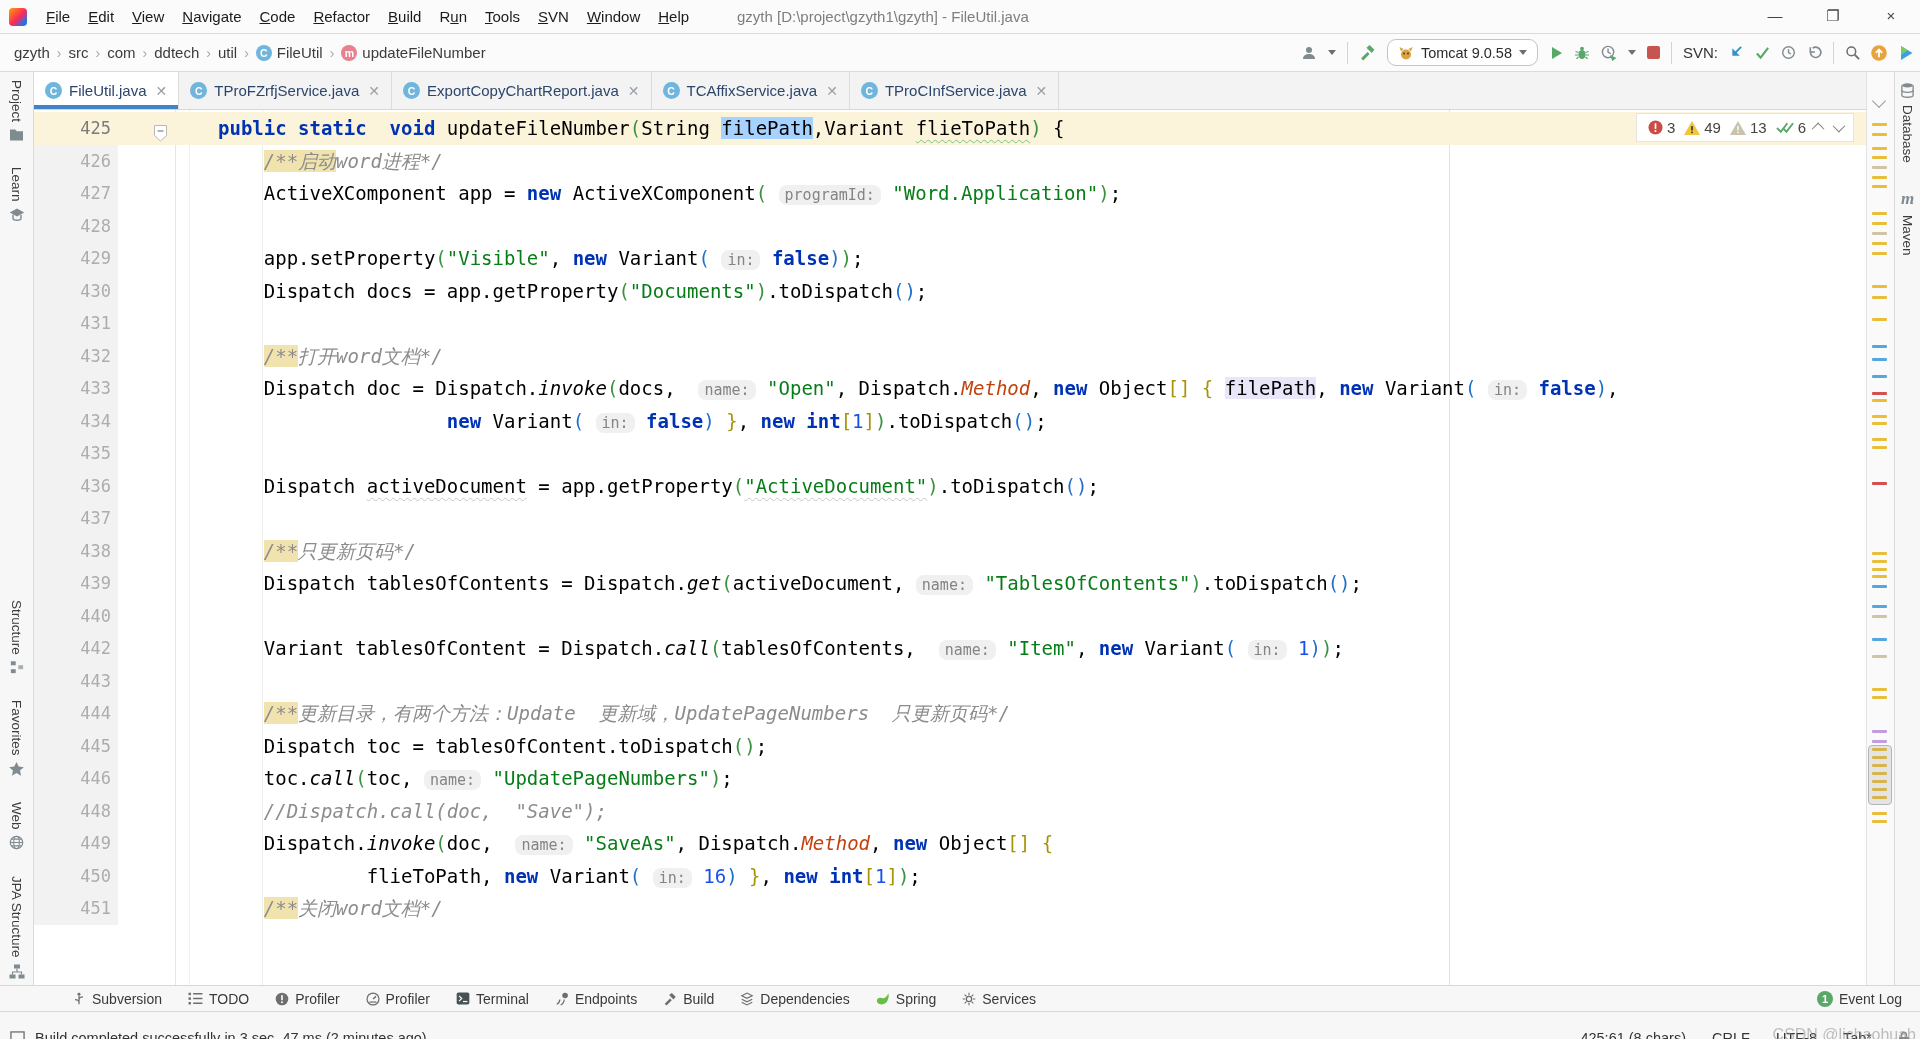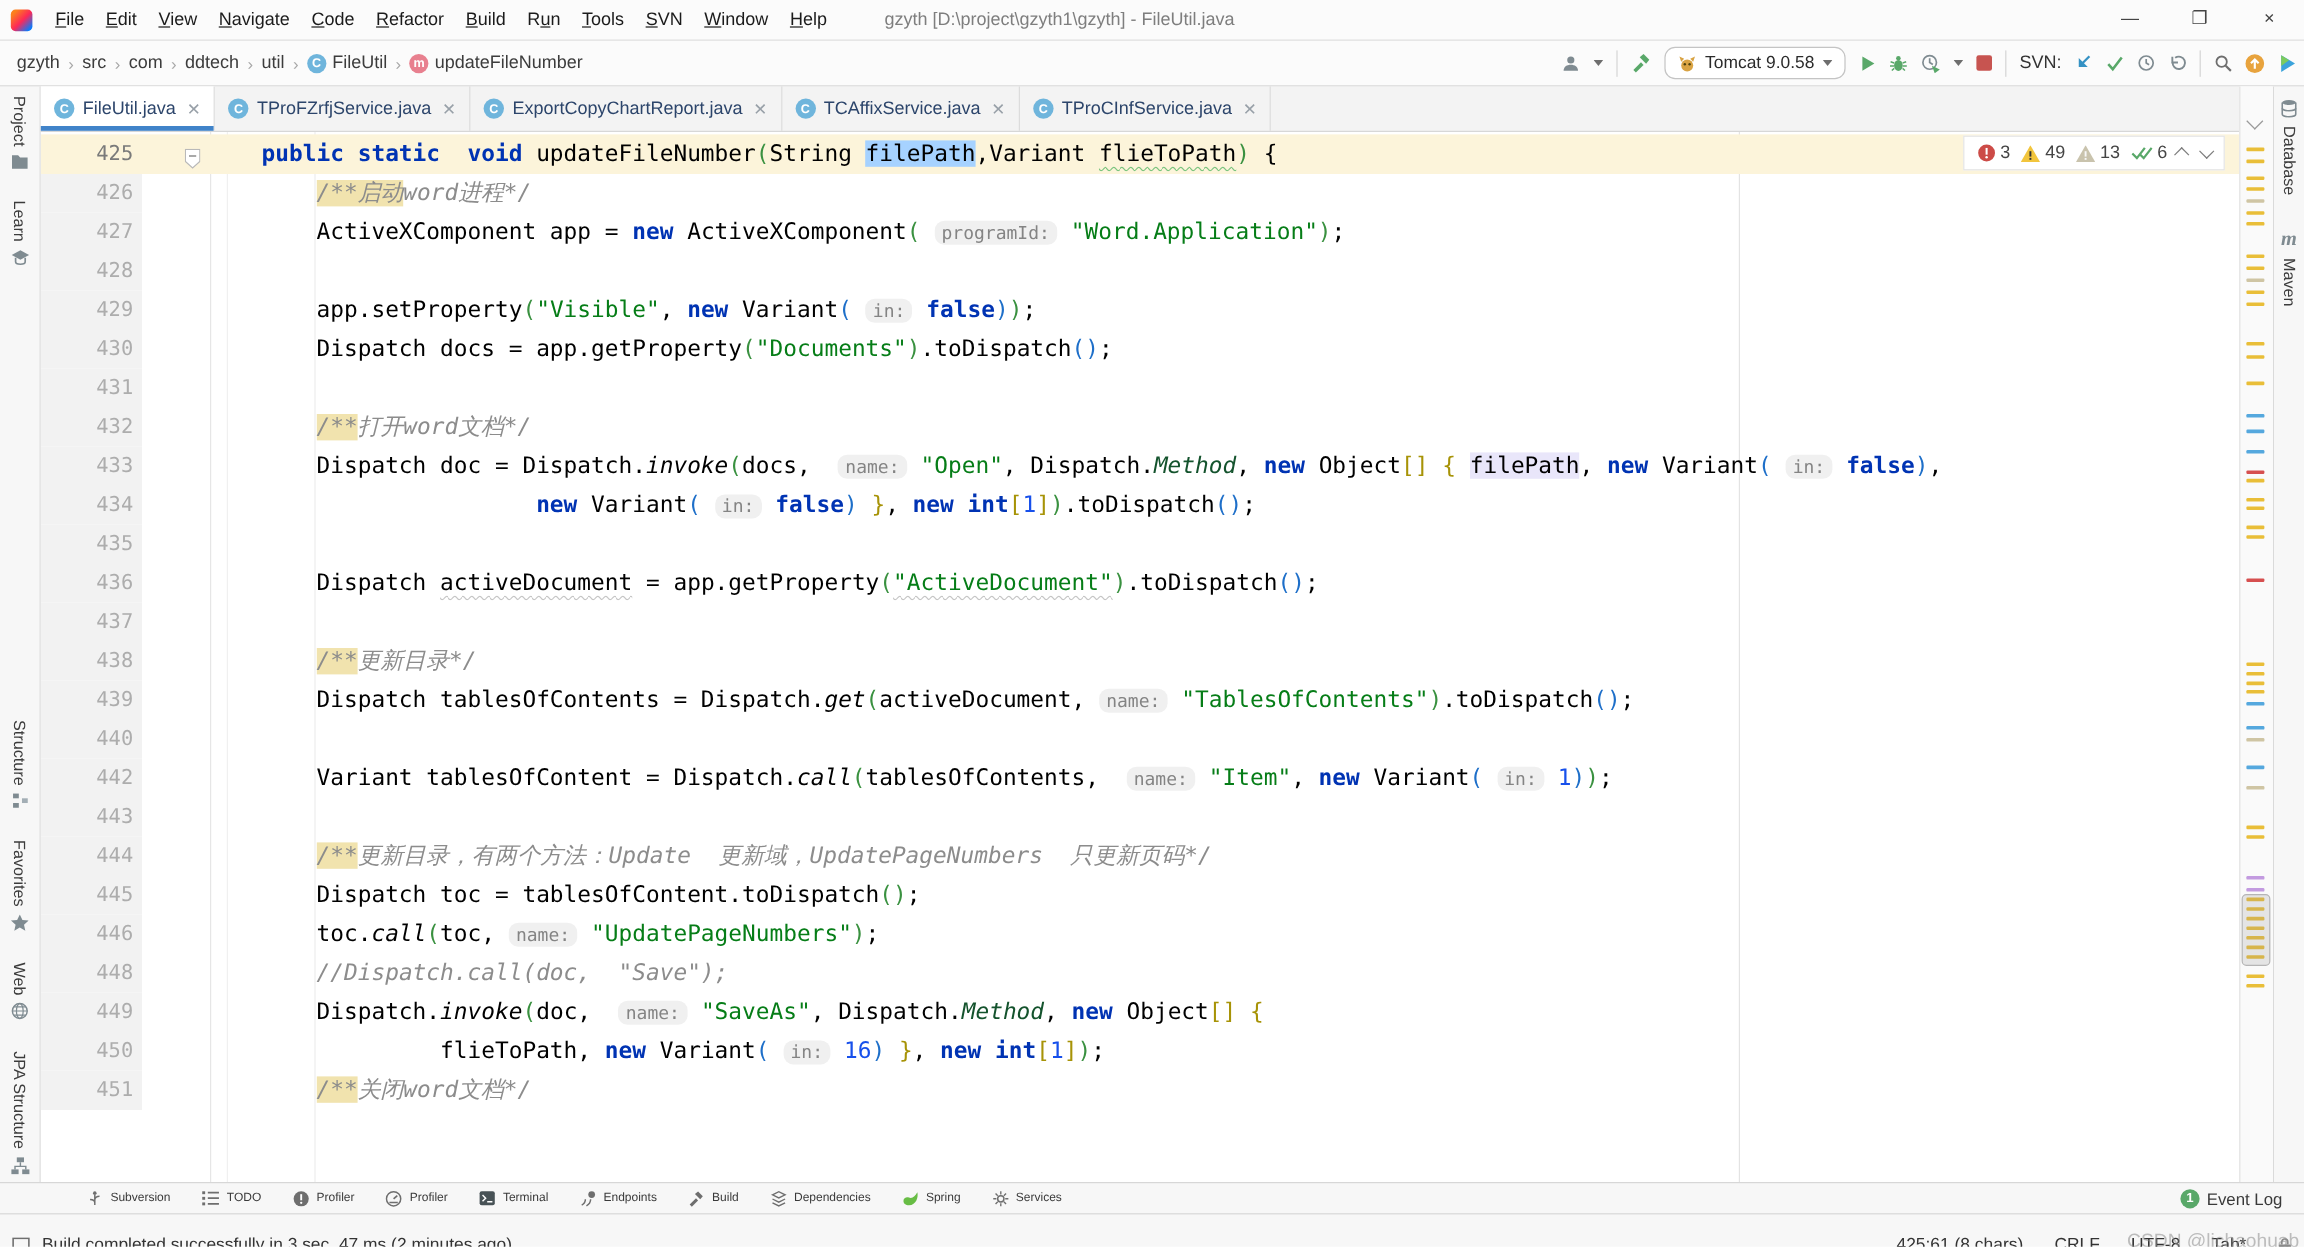--- a/index.html
+++ b/index.html
@@ -69,21 +69,21 @@
     background:linear-gradient(90deg,#F2F2F2 0 84px,rgba(0,0,0,0) 84px); }
   .caret-row .ln { background:none; color:#7A7A7A; }
   .code { padding-left:43px; }
   .seg.pl { color:#000; }
   .seg.kw { color:#0033B3; font-weight:600; }
   .seg.st { color:#067D17; }
   .seg.nu { color:#1750EB; }
   .seg.cm { color:#8C8C8C; font-style:italic; }
   .seg.ch { color:#8C8C8C; font-style:italic; background:#F1E3AE; }
   .seg.it { font-style:italic; }
-  .seg.fd { color:#14532d; font-style:italic; }
+  .seg.fd { color:#c2410c; font-style:italic; }
   .seg.sel { background:#A6D2FF; }
   .seg.occ { background:#E9E6FA; }
   .seg.pg { color:#3A9140; }
   .seg.pb { color:#1E6FC9; }
   .seg.br { color:#A79307; }
   .seg.tg { text-decoration:underline wavy #7CC47F 1px; text-underline-offset:4px; }
   .seg.td { text-decoration:underline wavy #C6C6C6 1px; text-underline-offset:4px; }
   .seg.in { background:#F0F0F0; color:#848484; border-radius:8px; padding:1px 6px;
     font-size:15px; font-style:normal; }
   #fold-shield { position:absolute; left:120px; top:7px; }
@@ -99,21 +99,21 @@
   #error-stripe { width:28px; background:#FAFAFA; border-left:1px solid #E2E2E2; position:relative; }
   #stripe-chevron { position:absolute; top:24px; left:7px; width:10px; height:10px;
     border-right:1.8px solid #9a9a9a; border-bottom:1.8px solid #9a9a9a; transform:rotate(45deg); }
   .mark { position:absolute; left:5px; width:15px; height:3px; border-radius:1px; }
   #thumb { position:absolute; left:1px; width:24px; height:60px; top:673px;
     background:rgba(150,150,150,.22); border:1px solid #B5B5B5; border-radius:4px; }
 
   
   #toolwin-bar { height:26px; background:#F7F7F7; border-top:1px solid #D7D7D7;
     display:flex; align-items:center; padding-left:72px; position:relative; }
-  .tool-item { display:flex; align-items:center; gap:6px; font-size:10px; color:#3A3A3A; margin-right:26px; }
+  .tool-item { display:flex; align-items:center; gap:6px; font-size:14px; color:#3A3A3A; margin-right:26px; }
   #event-log { position:absolute; right:18px; display:flex; align-items:center; gap:6px; font-size:14px; color:#3A3A3A; }
   #event-badge { width:16px; height:16px; border-radius:50%; background:#59A869; color:#fff;
     font-size:11px; font-weight:bold; display:flex; align-items:center; justify-content:center; }
 
   
   #statusbar { height:35px; background:#F7F7F7; border-top:1px solid #D7D7D7;
     display:flex; align-items:flex-end; padding:0 10px; font-size:14.5px; color:#333; position:relative; }
   #status-msg { margin-left:10px; }
   #status-right { position:absolute; right:10px; display:flex; align-items:center; gap:26px; }
   #watermark { position:absolute; right:4px; bottom:2px; font-size:16px;
@@ -388,21 +388,21 @@
           <div class="code-line"><span class="ln">428</span><span class="code"></span></div>
           <div class="code-line"><span class="ln">429</span><span class="code"><span class="seg pl">    app.setProperty</span><span class="seg pg">(</span><span class="seg st">"Visible"</span><span class="seg pl">, </span><span class="seg kw">new</span><span class="seg pl"> Variant</span><span class="seg pb">( </span><span class="seg in">in:</span><span class="seg pl"> </span><span class="seg kw">false</span><span class="seg pb">)</span><span class="seg pg">)</span><span class="seg pl">;</span></span></div>
           <div class="code-line"><span class="ln">430</span><span class="code"><span class="seg pl">    Dispatch docs = app.getProperty</span><span class="seg pg">(</span><span class="seg st">"Documents"</span><span class="seg pg">)</span><span class="seg pl">.toDispatch</span><span class="seg pb">()</span><span class="seg pl">;</span></span></div>
           <div class="code-line"><span class="ln">431</span><span class="code"></span></div>
           <div class="code-line"><span class="ln">432</span><span class="code"><span class="seg pl">    </span><span class="seg ch">/**</span><span class="seg cm">打开word文档*/</span></span></div>
           <div class="code-line"><span class="ln">433</span><span class="code"><span class="seg pl">    Dispatch doc = Dispatch.</span><span class="seg it">invoke</span><span class="seg pg">(</span><span class="seg pl">docs,  </span><span class="seg in">name:</span><span class="seg pl"> </span><span class="seg st">"Open"</span><span class="seg pl">, Dispatch.</span><span class="seg fd">Method</span><span class="seg pl">, </span><span class="seg kw">new</span><span class="seg pl"> Object</span><span class="seg br">[]</span><span class="seg pl"> </span><span class="seg br">{</span><span class="seg pl"> </span><span class="seg occ">filePath</span><span class="seg pl">, </span><span class="seg kw">new</span><span class="seg pl"> Variant</span><span class="seg pb">( </span><span class="seg in">in:</span><span class="seg pl"> </span><span class="seg kw">false</span><span class="seg pb">)</span><span class="seg pl">,</span></span></div>
           <div class="code-line"><span class="ln">434</span><span class="code"><span class="seg pl">                    </span><span class="seg kw">new</span><span class="seg pl"> Variant</span><span class="seg pb">( </span><span class="seg in">in:</span><span class="seg pl"> </span><span class="seg kw">false</span><span class="seg pb">)</span><span class="seg pl"> </span><span class="seg br">}</span><span class="seg pl">, </span><span class="seg kw">new</span><span class="seg pl"> </span><span class="seg kw">int</span><span class="seg br">[</span><span class="seg nu">1</span><span class="seg br">]</span><span class="seg pg">)</span><span class="seg pl">.toDispatch</span><span class="seg pb">()</span><span class="seg pl">;</span></span></div>
           <div class="code-line"><span class="ln">435</span><span class="code"></span></div>
           <div class="code-line"><span class="ln">436</span><span class="code"><span class="seg pl">    Dispatch </span><span class="seg pl td">activeDocument</span><span class="seg pl"> = app.getProperty</span><span class="seg pg">(</span><span class="seg st td">"ActiveDocument"</span><span class="seg pg">)</span><span class="seg pl">.toDispatch</span><span class="seg pb">()</span><span class="seg pl">;</span></span></div>
           <div class="code-line"><span class="ln">437</span><span class="code"></span></div>
-          <div class="code-line"><span class="ln">438</span><span class="code"><span class="seg pl">    </span><span class="seg ch">/**</span><span class="seg cm">更新目录*/</span></span></div>
+          <div class="code-line"><span class="ln">438</span><span class="code"><span class="seg pl">    </span><span class="seg ch">/**</span><span class="seg cm">只更新页码*/</span></span></div>
           <div class="code-line"><span class="ln">439</span><span class="code"><span class="seg pl">    Dispatch tablesOfContents = Dispatch.</span><span class="seg it">get</span><span class="seg pg">(</span><span class="seg pl">activeDocument, </span><span class="seg in">name:</span><span class="seg pl"> </span><span class="seg st">"TablesOfContents"</span><span class="seg pg">)</span><span class="seg pl">.toDispatch</span><span class="seg pb">()</span><span class="seg pl">;</span></span></div>
           <div class="code-line"><span class="ln">440</span><span class="code"></span></div>
           <div class="code-line"><span class="ln">442</span><span class="code"><span class="seg pl">    Variant tablesOfContent = Dispatch.</span><span class="seg it">call</span><span class="seg pg">(</span><span class="seg pl">tablesOfContents,  </span><span class="seg in">name:</span><span class="seg pl"> </span><span class="seg st">"Item"</span><span class="seg pl">, </span><span class="seg kw">new</span><span class="seg pl"> Variant</span><span class="seg pb">( </span><span class="seg in">in:</span><span class="seg pl"> </span><span class="seg nu">1</span><span class="seg pb">)</span><span class="seg pg">)</span><span class="seg pl">;</span></span></div>
           <div class="code-line"><span class="ln">443</span><span class="code"></span></div>
           <div class="code-line"><span class="ln">444</span><span class="code"><span class="seg pl">    </span><span class="seg ch">/**</span><span class="seg cm">更新目录，有两个方法：Update  更新域，UpdatePageNumbers  只更新页码*/</span></span></div>
           <div class="code-line"><span class="ln">445</span><span class="code"><span class="seg pl">    Dispatch toc = tablesOfContent.toDispatch</span><span class="seg pg">()</span><span class="seg pl">;</span></span></div>
           <div class="code-line"><span class="ln">446</span><span class="code"><span class="seg pl">    toc.</span><span class="seg it">call</span><span class="seg pg">(</span><span class="seg pl">toc, </span><span class="seg in">name:</span><span class="seg pl"> </span><span class="seg st">"UpdatePageNumbers"</span><span class="seg pg">)</span><span class="seg pl">;</span></span></div>
           <div class="code-line"><span class="ln">448</span><span class="code"><span class="seg pl">    </span><span class="seg cm">//Dispatch.call(doc,  "Save");</span></span></div>
           <div class="code-line"><span class="ln">449</span><span class="code"><span class="seg pl">    Dispatch.</span><span class="seg it">invoke</span><span class="seg pg">(</span><span class="seg pl">doc,  </span><span class="seg in">name:</span><span class="seg pl"> </span><span class="seg st">"SaveAs"</span><span class="seg pl">, Dispatch.</span><span class="seg fd">Method</span><span class="seg pl">, </span><span class="seg kw">new</span><span class="seg pl"> Object</span><span class="seg br">[]</span><span class="seg pl"> </span><span class="seg br">{</span></span></div>
           <div class="code-line"><span class="ln">450</span><span class="code"><span class="seg pl">             flieToPath, </span><span class="seg kw">new</span><span class="seg pl"> Variant</span><span class="seg pb">( </span><span class="seg in">in:</span><span class="seg pl"> </span><span class="seg nu">16</span><span class="seg pb">)</span><span class="seg pl"> </span><span class="seg br">}</span><span class="seg pl">, </span><span class="seg kw">new</span><span class="seg pl"> </span><span class="seg kw">int</span><span class="seg br">[</span><span class="seg nu">1</span><span class="seg br">]</span><span class="seg pg">)</span><span class="seg pl">;</span></span></div>

